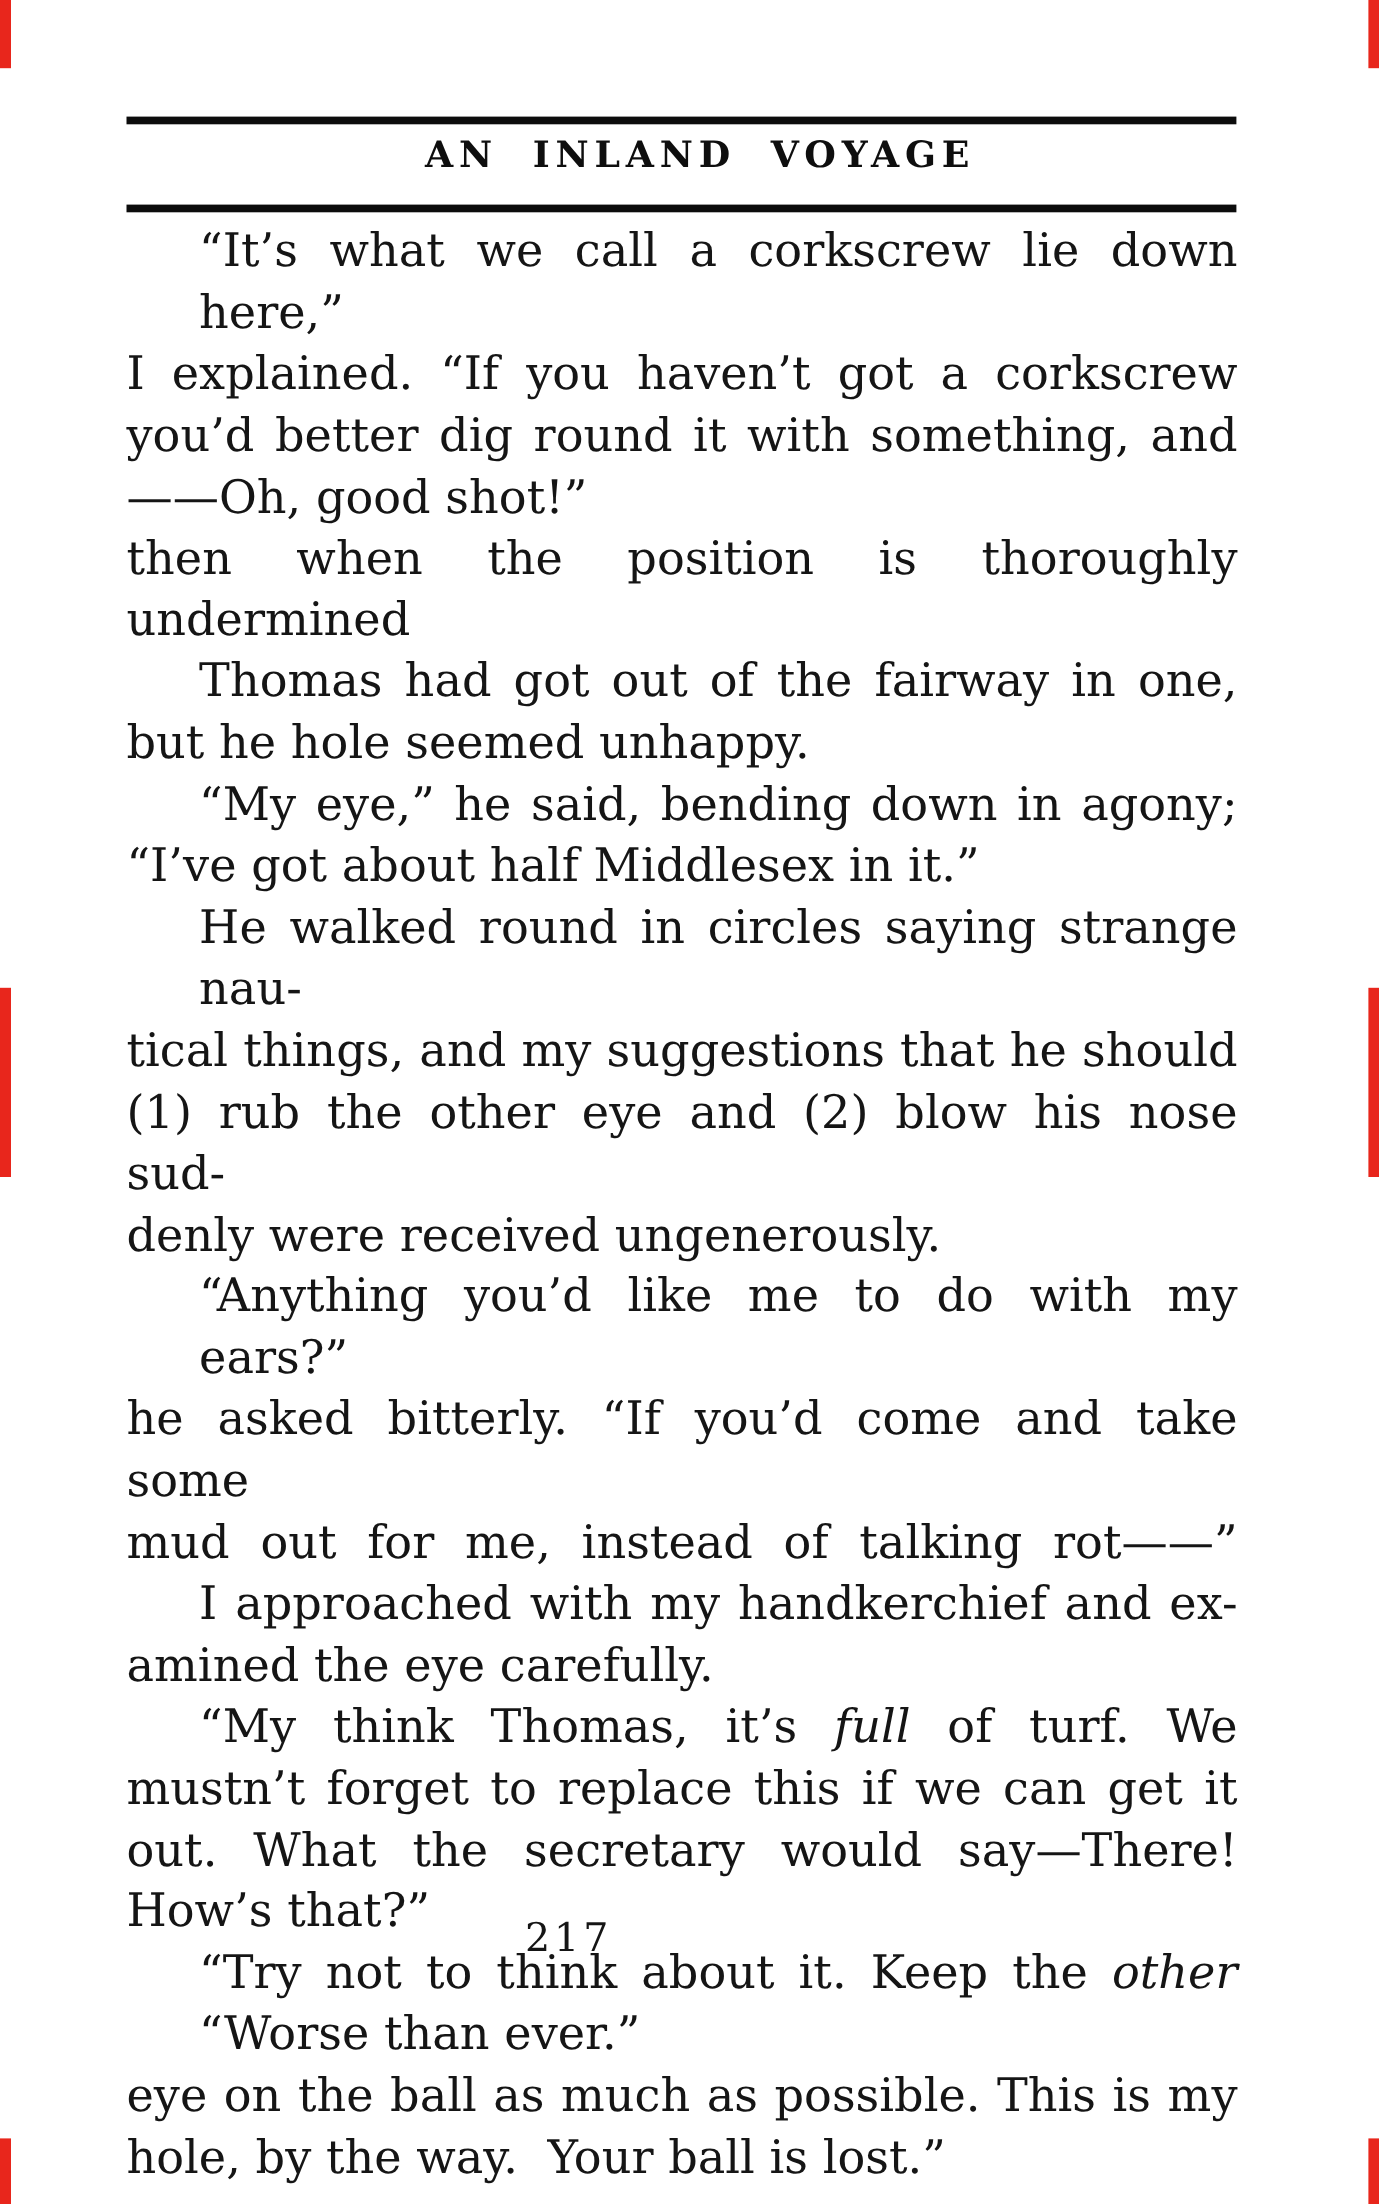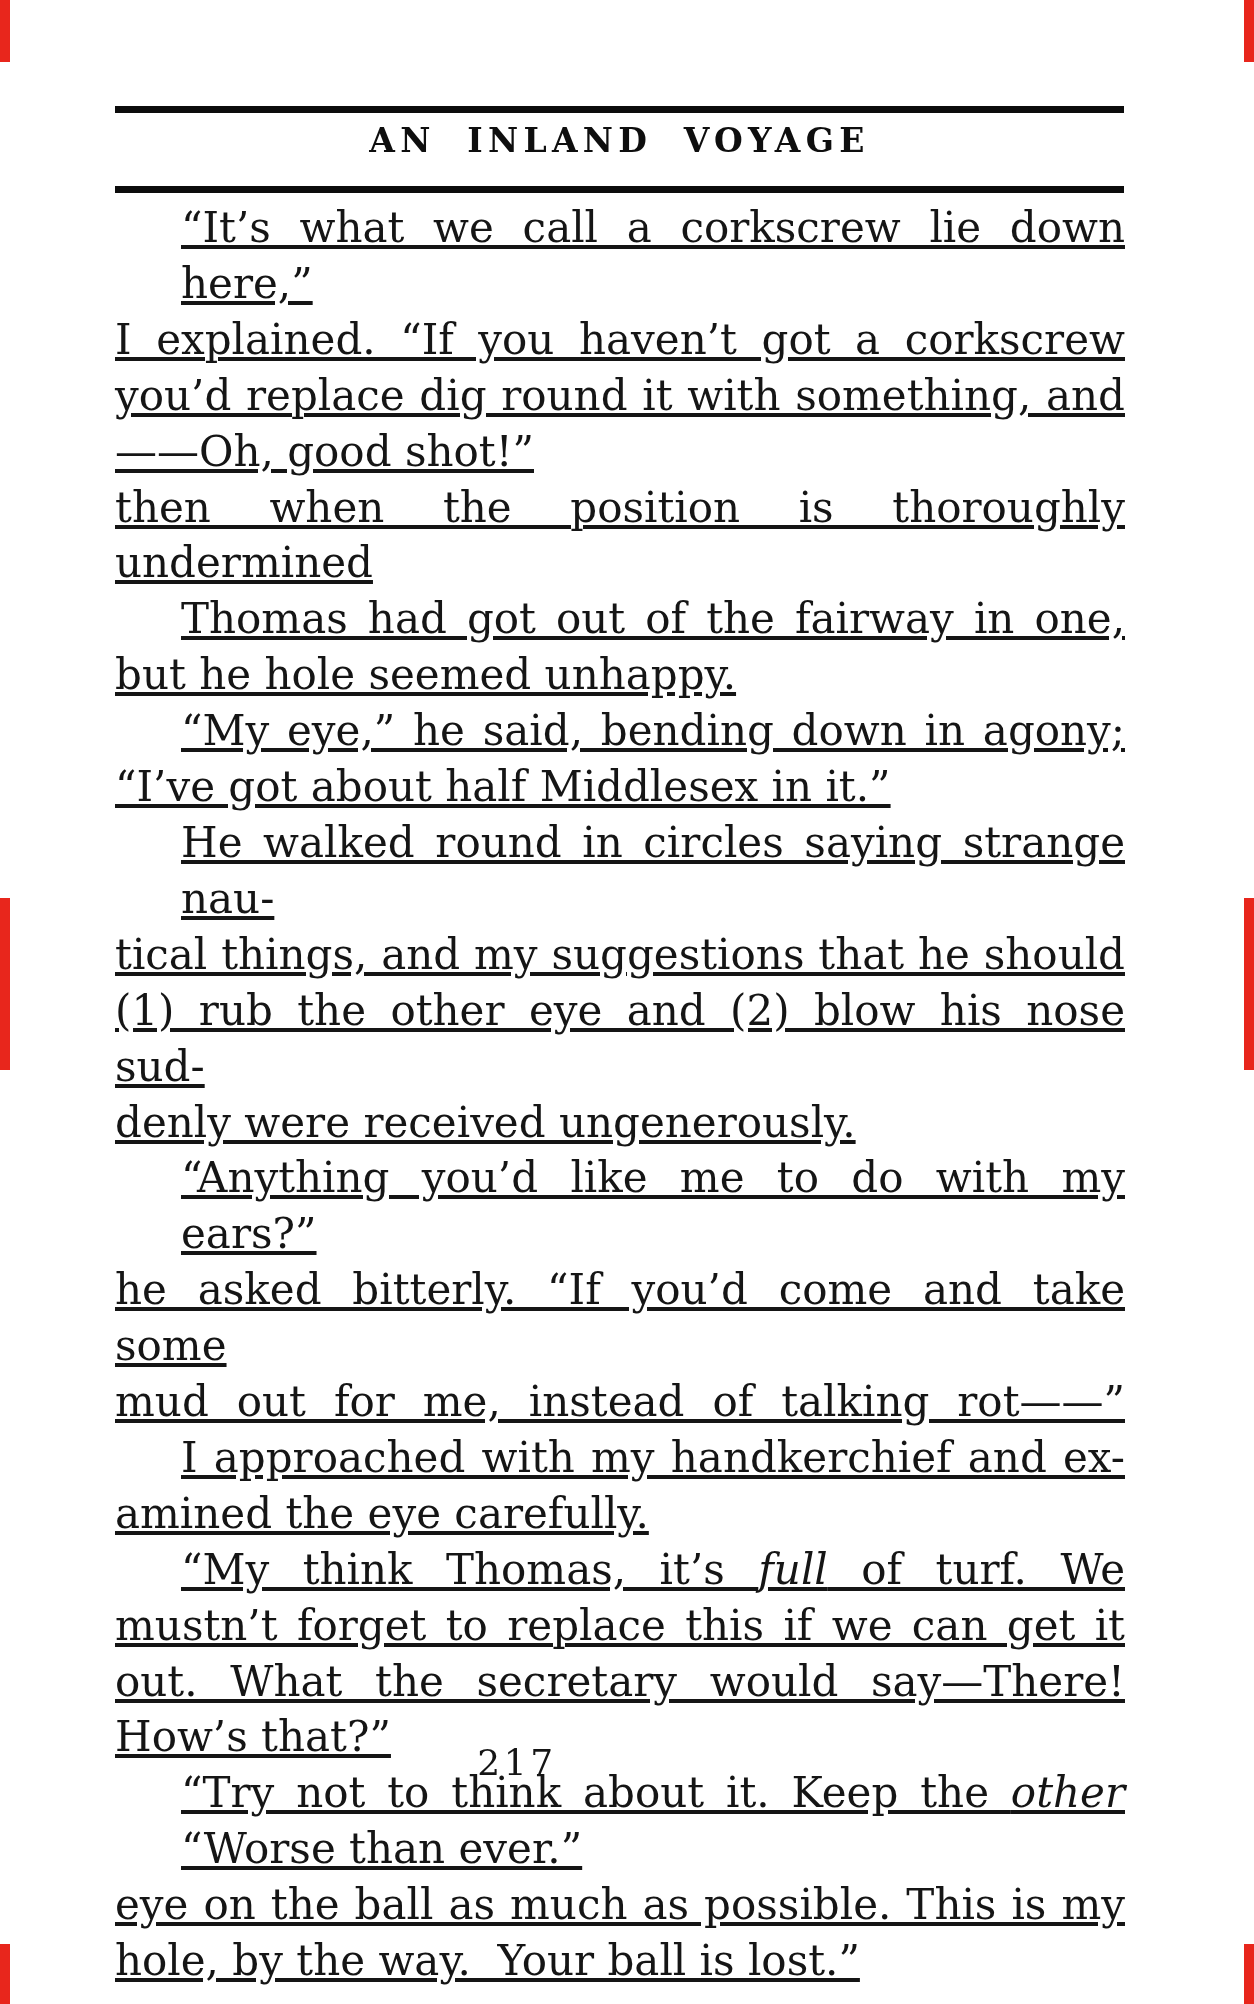--- a/index.html
+++ b/index.html
@@ -15,37 +15,37 @@
   .rule {
     position: absolute;
     left: 115px; width: 1009px; height: 7px;
     background: #0c0c0c;
   }
   #rule-top { top: 106px; }
   #rule-bottom { top: 186px; }
   
   #header-title {
     position: absolute;
-    left: 115px; top: 121px; width: 1009px;
+    left: 132px; top: 121px; width: 1009px;
     text-align: center;
     font-size: 33px;
     font-weight: 700;
     letter-spacing: 0.16em;
     word-spacing: 0.45em;
     color: #0e0e0e;
   }
   
   #text-block {
     position: absolute;
     left: 115px; top: 200px; width: 1010px;
     font-size: 42px;
     line-height: 55.9px;
     color: #151515;
   }
-  .line { min-height: 55.9px; text-decoration: underline; }
+  .line { min-height: 55.9px; }
   .line.just { text-align: justify; text-align-last: justify; }
   .line.plain { text-align: left; white-space: pre-wrap; }
   .line.indent { padding-left: 66px; }
   .it { font-style: italic; }
   
   #page-number {
     position: absolute;
     left: 0; top: 1742px; width: 1034px;
     text-align: center;
     font-size: 36px;
@@ -75,21 +75,21 @@
 <div class="red-bar" id="red-bl" style="background: rgb(232, 38, 28);"></div>
 <div class="red-bar" id="red-br" style="background: rgb(232, 38, 28);"></div>
 
 <div class="rule" id="rule-top"></div>
 <div id="header-title">AN INLAND VOYAGE</div>
 <div class="rule" id="rule-bottom"></div>
 
 <div id="text-block">
     <div class="line just indent"><span>“It’s what we call a corkscrew lie down here,”</span></div>
     <div class="line just"><span>I explained.  “If you haven’t got a corkscrew</span></div>
-    <div class="line just"><span>you’d replace dig round it with something, and</span></div>
+    <div class="line just"><span>you’d better dig round it with something, and</span></div>
     <div class="line plain"><span>——Oh, good shot!”</span></div>
     <div class="line just"><span>then when the position is thoroughly undermined</span></div>
     <div class="line just indent"><span>Thomas had got out of the fairway in one,</span></div>
     <div class="line plain"><span>but he hole seemed unhappy.</span></div>
     <div class="line just indent"><span>“My eye,” he said, bending down in agony;</span></div>
     <div class="line plain"><span>“I’ve got about half Middlesex in it.”</span></div>
     <div class="line just indent"><span>He walked round in circles saying strange nau-</span></div>
     <div class="line just"><span>tical things, and my suggestions that he should</span></div>
     <div class="line just"><span>(1) rub the other eye and (2) blow his nose sud-</span></div>
     <div class="line plain"><span>denly were received ungenerously.</span></div>

